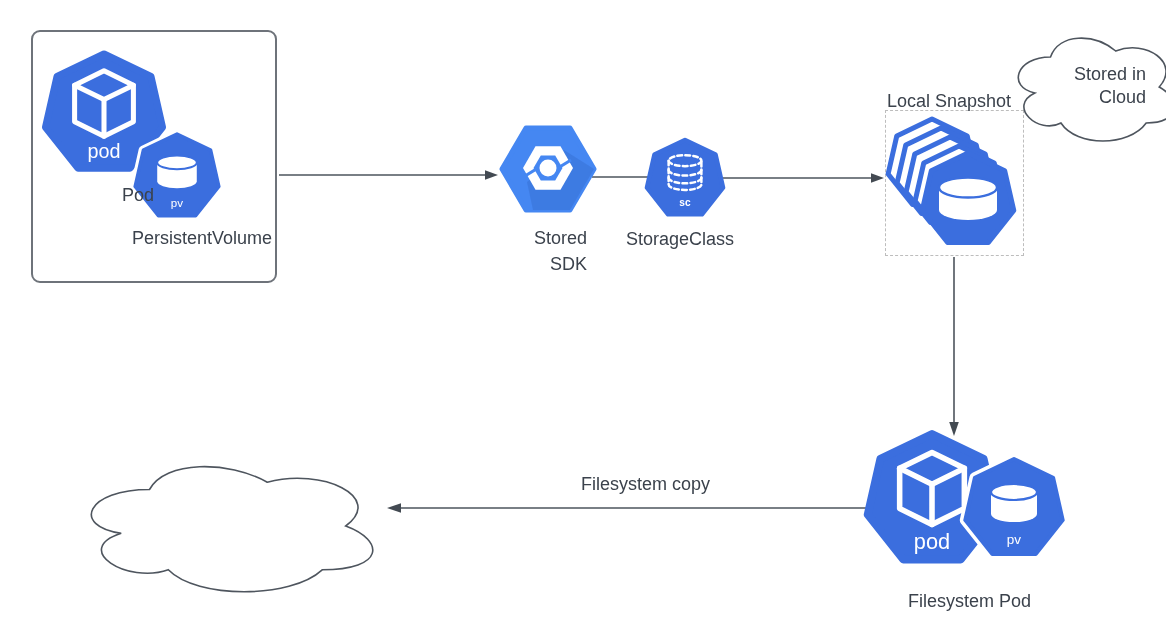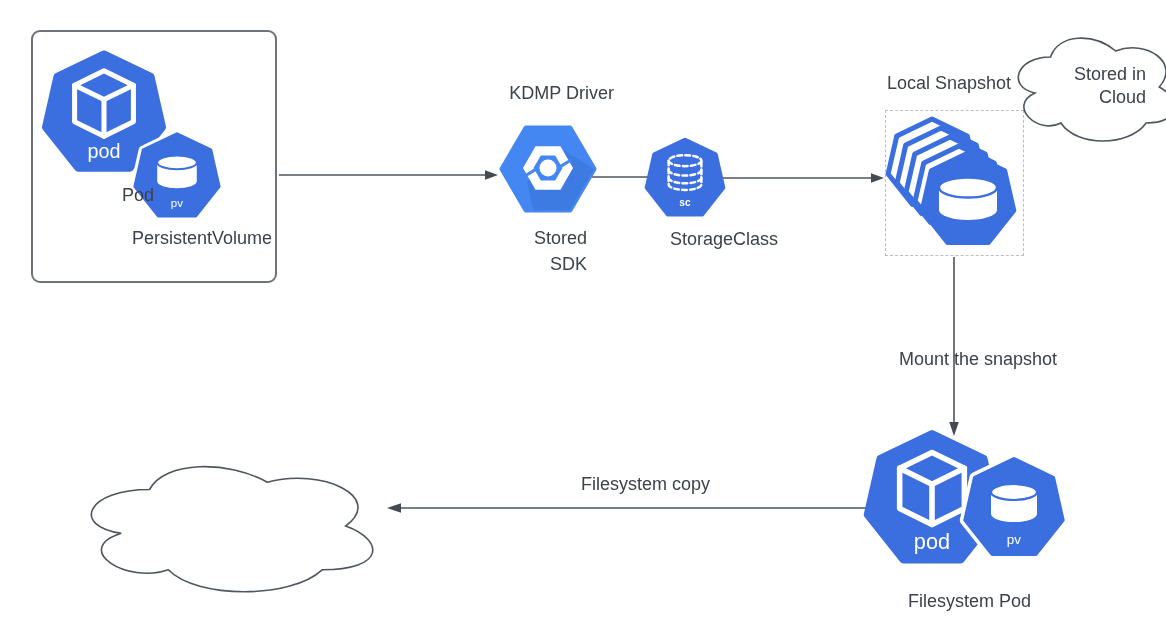--- a/index.html
+++ b/index.html
@@ -62,21 +62,20 @@
     <g>
       <path d="M27,33 L27,55 A23,8 0 0 0 73,55 L73,33 Z" fill="#ffffff"></path>
       <ellipse cx="50" cy="33" rx="23" ry="8" fill="#ffffff" stroke="#3B6EDE" stroke-width="2.2"></ellipse>
     </g>
     <text x="50" y="85" text-anchor="middle" font-size="13.5" fill="#ffffff">pv</text>
   </svg>
 
   <div class="lbl" style="left:54px;top:185px;width:100px">Pod</div>
   <div class="lbl" style="left:72px;top:228px;width:200px">PersistentVolume</div>
 
-  <div class="lbl" style="left:474px;top:83px;width:140px">KDMP Driver</div>
 
   <svg class="abs node" style="left:500px;top:123px" width="96" height="92" viewBox="0 0 96 90">
     <polygon points="2,45 26,4 70,4 94,45 70,86 26,86" fill="#4587F2" stroke="#4587F2" stroke-width="5" stroke-linejoin="round"></polygon>
     <path d="M64,26 L94,45 L70,86 L33,86 L27,58 Z" fill="#173d8d" opacity="0.16"></path>
     <g>
       <polygon points="23,44 35.5,22.3 60.5,22.3 73,44 60.5,65.7 35.5,65.7" fill="#ffffff"></polygon>
       <polygon points="33.5,44 40.8,31.5 55.2,31.5 62.5,44 55.2,56.5 40.8,56.5" fill="#4587F2"></polygon>
       <line x1="25" y1="52" x2="38" y2="44" stroke="#4587F2" stroke-width="3.2"></line>
       <line x1="71" y1="36" x2="58" y2="44" stroke="#4587F2" stroke-width="3.2"></line>
       <circle cx="48" cy="44" r="8.5" fill="#ffffff"></circle>
@@ -89,23 +88,23 @@
     <polygon points="50,0 89.1,18.8 98.7,61.1 71.7,95.1 28.3,95.1 1.3,61.1 10.9,18.8" fill="#3B6EDE" stroke="#3B6EDE" stroke-width="6" stroke-linejoin="round"></polygon>
     <g stroke="#ffffff" stroke-width="3.2" stroke-dasharray="6 4" fill="none" stroke-linecap="round">
       <ellipse cx="50" cy="26.5" rx="21" ry="7"></ellipse>
       <path d="M29,26.5 L29,57 A21,7 0 0 0 71,57 L71,26.5"></path>
       <path d="M29,38.5 A21,7 0 0 0 71,38.5"></path>
       <path d="M29,48.5 A21,7 0 0 0 71,48.5"></path>
     </g>
     <text x="50" y="84" text-anchor="middle" font-size="13" font-weight="bold" fill="#ffffff">sc</text>
   </svg>
 
-  <div class="lbl" style="left:648px;top:229px;width:130px">StorageClass</div>
+  <div class="lbl" style="left:604px;top:229px;width:130px">StorageClass</div>
 
-  <div class="lbl" style="left:843px;top:73px;width:168px">Local Snapshot</div>
+  <div class="lbl" style="left:843px;top:91px;width:168px">Local Snapshot</div>
 
   <div class="snap-box node"></div>
 
   <svg class="abs node" style="left:881px;top:112px" width="132" height="140" viewBox="0 0 132 140">
     <g>
       <g transform="translate(51,52)">
           <polygon points="0,-45 35.2,-28.1 43.9,10 19.5,40.5 -19.5,40.5 -43.9,10 -35.2,-28.1" fill="#ffffff" stroke="#3B6EDE" stroke-width="5" stroke-linejoin="round"></polygon>
         </g>
       <g transform="translate(60,61)">
           <polygon points="0,-45 35.2,-28.1 43.9,10 19.5,40.5 -19.5,40.5 -43.9,10 -35.2,-28.1" fill="#ffffff" stroke="#3B6EDE" stroke-width="5" stroke-linejoin="round"></polygon>
@@ -124,21 +123,20 @@
       <path d="M58,75.5 L58,98 A29,10 0 0 0 116,98 L116,75.5 Z" fill="#ffffff"></path>
       <ellipse cx="87" cy="75.5" rx="29" ry="10" fill="#ffffff" stroke="#3B6EDE" stroke-width="2.4"></ellipse>
     </g>
   </svg>
 
   <svg class="abs node" style="left:1007px;top:27px" width="174" height="120" viewBox="0 0 174 120">
     <path d="M 43.5,30 C 8.7,30 0,60 27.84,66 C 0,79.2 31.32,108 53.94,96 C 69.6,120 121.8,120 139.2,96 C 174,96 174,72 152.25,60 C 174,36 139.2,12 108.75,24 C 87,6 52.2,6 43.5,30 Z" fill="#ffffff" stroke="#4e555e" stroke-width="1.6"></path>
   </svg>
   <div class="lbl" style="left:1040px;top:63px;width:106px;line-height:23px">Stored in Cloud</div>
 
-  <div class="lbl" style="left:852px;top:349px;width:205px">Mount the snapshot</div>
 
   <svg class="abs node" style="left:866px;top:434px" width="132" height="132" viewBox="0 0 100 100">
     <polygon points="50,0 89.1,18.8 98.7,61.1 71.7,95.1 28.3,95.1 1.3,61.1 10.9,18.8" fill="#3B6EDE" stroke="#3B6EDE" stroke-width="6" stroke-linejoin="round"></polygon>
     <g stroke="#fff" stroke-width="4.2" fill="none" stroke-linejoin="round" stroke-linecap="round">
       <path d="M50,14 L74.5,26 L50,38 L25.5,26 Z"></path>
       <path d="M25.5,26 L25.5,56.5 L50,68.5 L50,38"></path>
       <path d="M74.5,26 L74.5,56.5 L50,68.5"></path>
     </g>
     <text x="50" y="87" text-anchor="middle" font-size="16.5" fill="#ffffff">pod</text>
   </svg>

